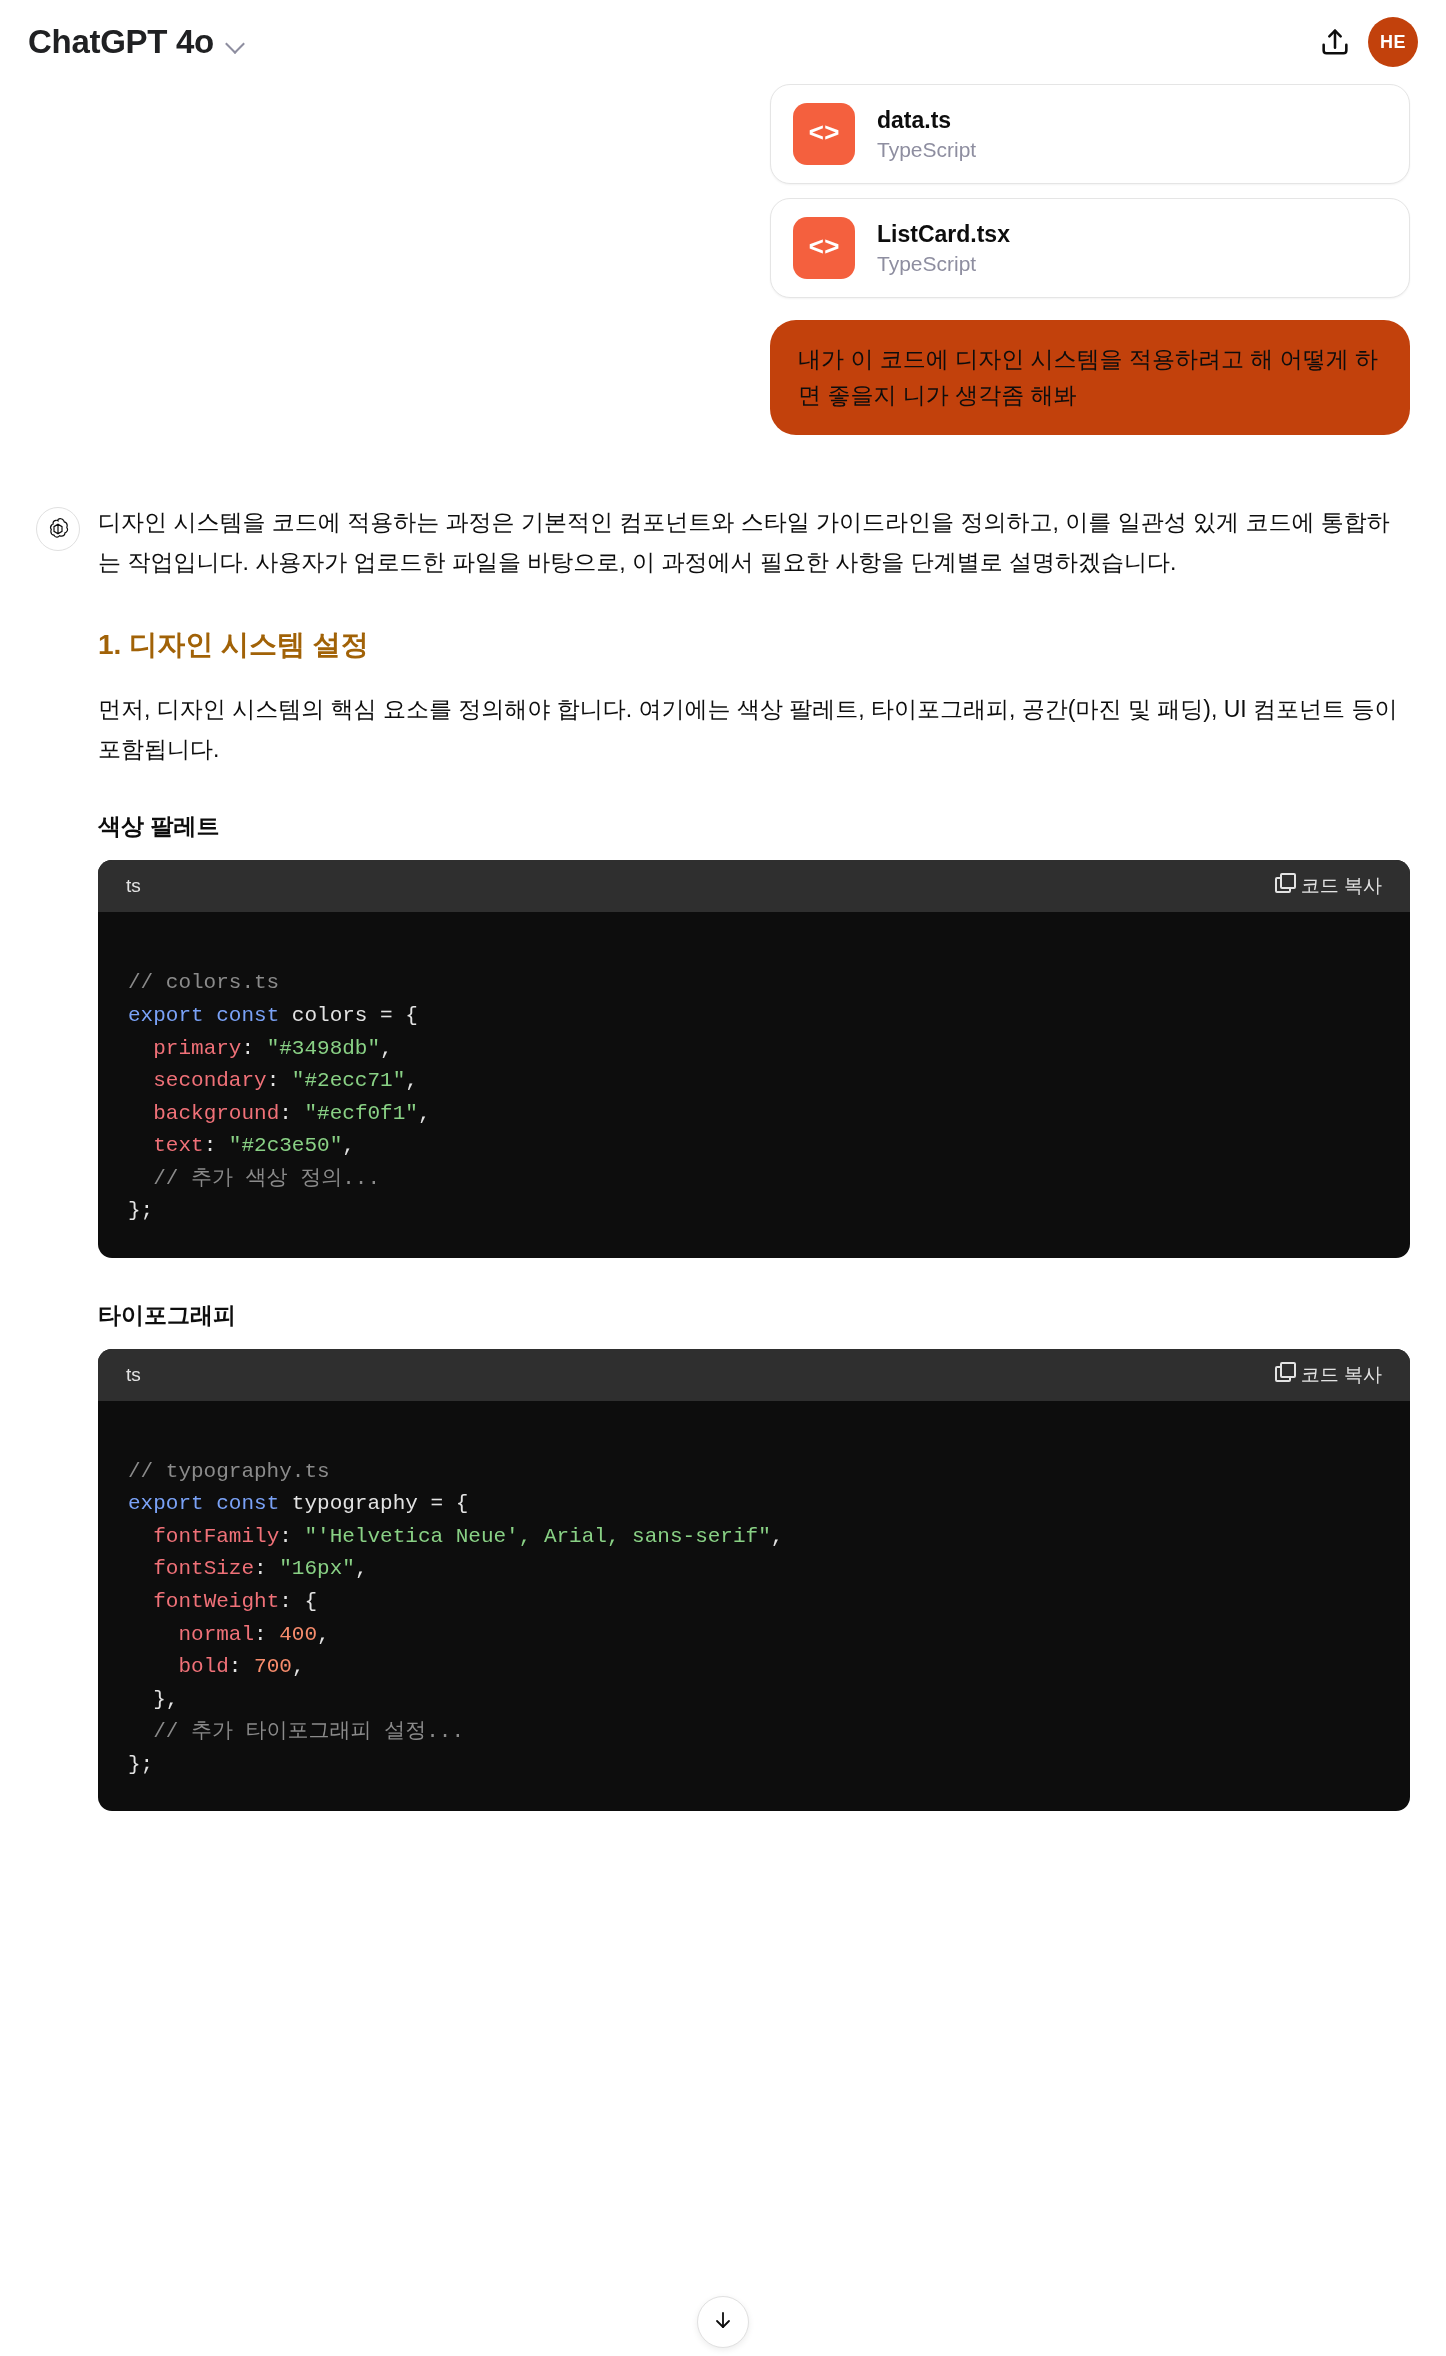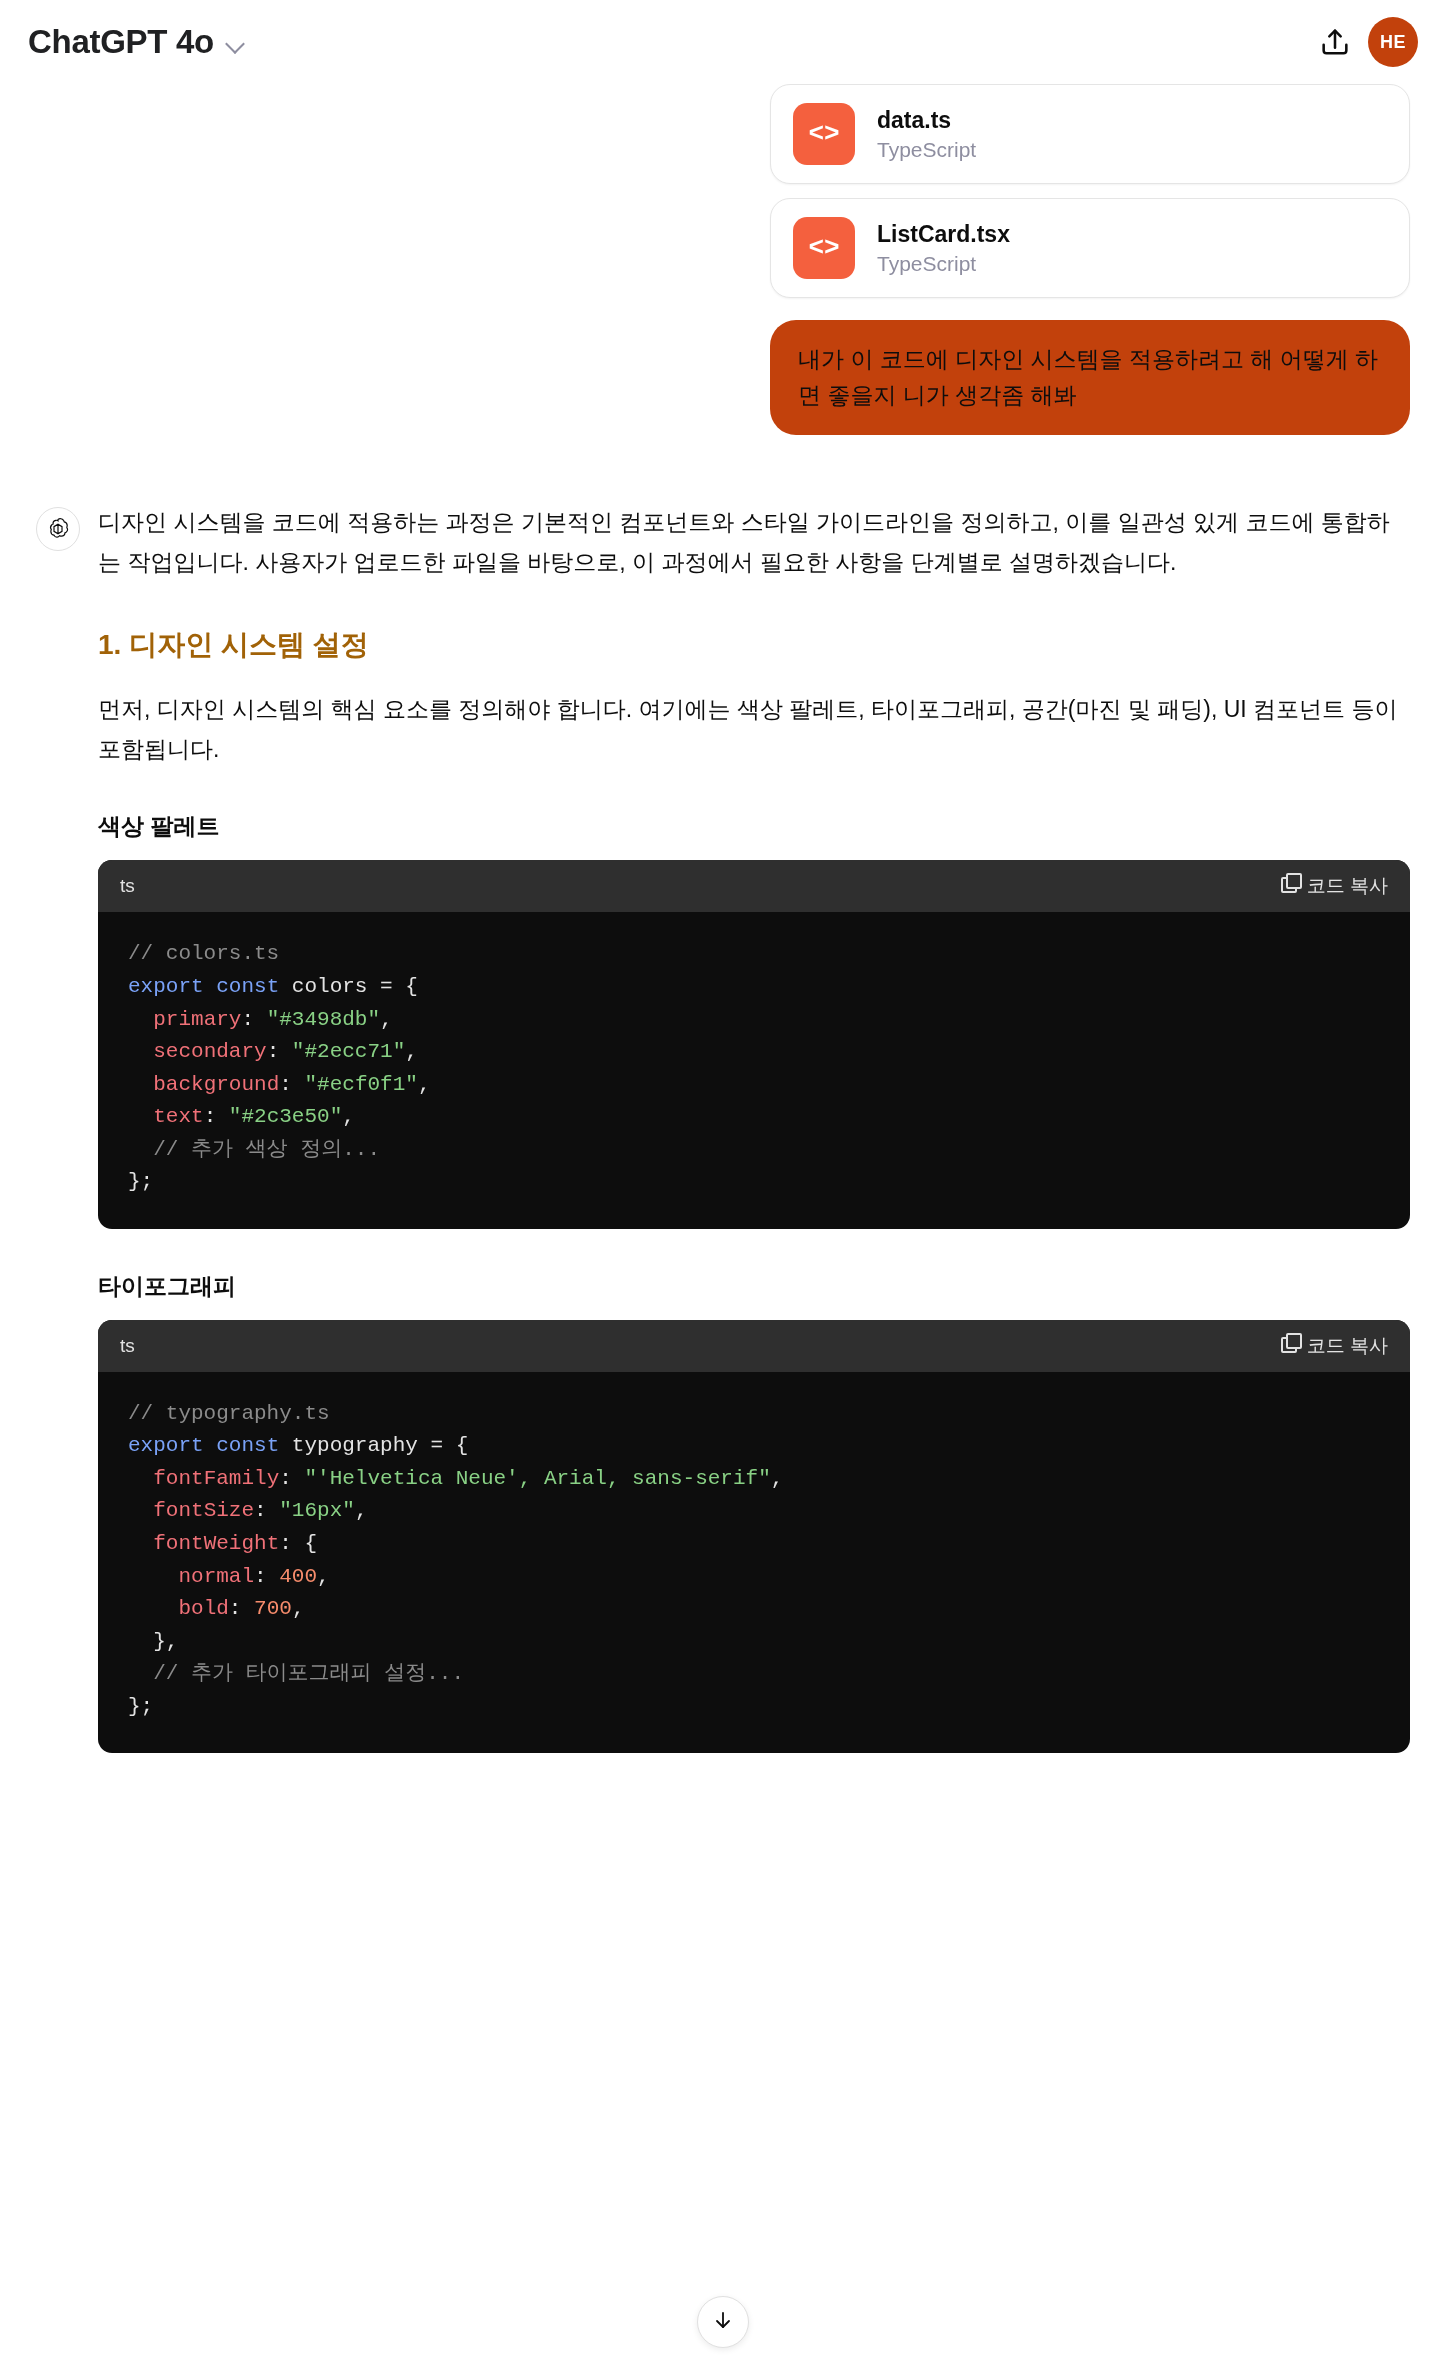--- a/index.html
+++ b/index.html
@@ -176,21 +176,21 @@
     border-radius: 14px;
     overflow: hidden;
     background: #0d0d0d;
     margin-bottom: 8px;
   }
   .code-head {
     background: #2f2f2f;
     height: 52px;
     display: flex;
     align-items: center;
-    padding: 0 22px;
+    padding: 0 28px;
     color: #e3e3e3;
     font-size: 19px;
   }
   .code-lang { font-family: "Liberation Sans", sans-serif; }
   .copy-btn {
     margin-left: auto;
     display: flex;
     align-items: flex-start;
     gap: 9px;
     font-size: 19px;
@@ -220,20 +220,21 @@
     background: #2f2f2f;
   }
   .code-body {
     padding: 26px 30px 30px 30px;
     font-family: "Liberation Mono", monospace;
     font-size: 21px;
     line-height: 1.55;
     white-space: pre;
     color: #e3e3e3;
     overflow-x: hidden;
+    margin-top: 29px;
   }
   .tok-comment { color: #8b8b8b; }
   .tok-kw      { color: #7aa2f7; }
   .tok-prop    { color: #f07178; }
   .tok-str     { color: #89d185; }
   .tok-num     { color: #f78c6c; }
   .tok-plain   { color: #e3e3e3; }
 
   
   .scroll-down {

